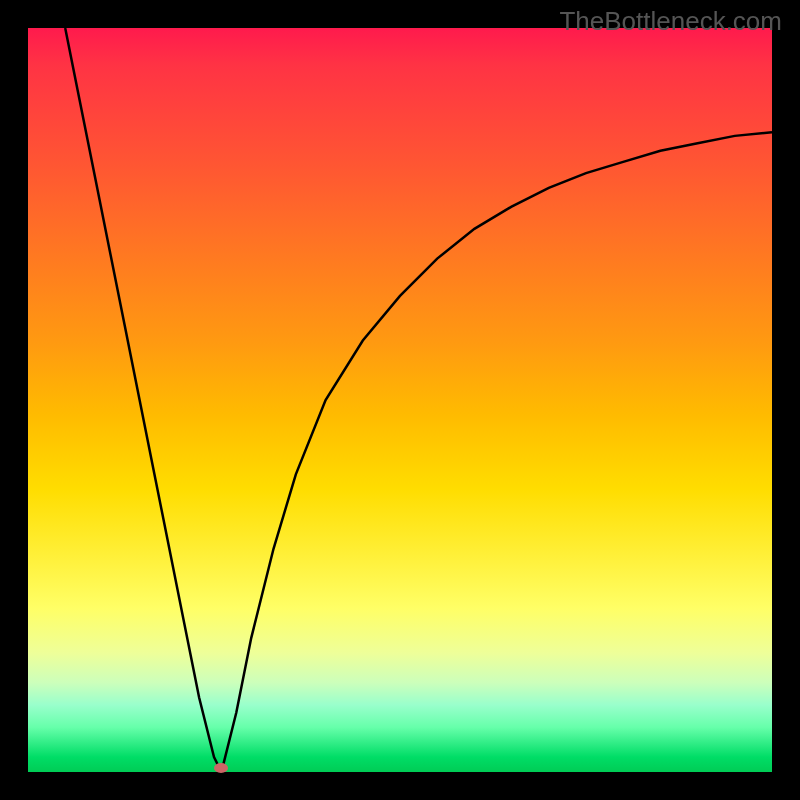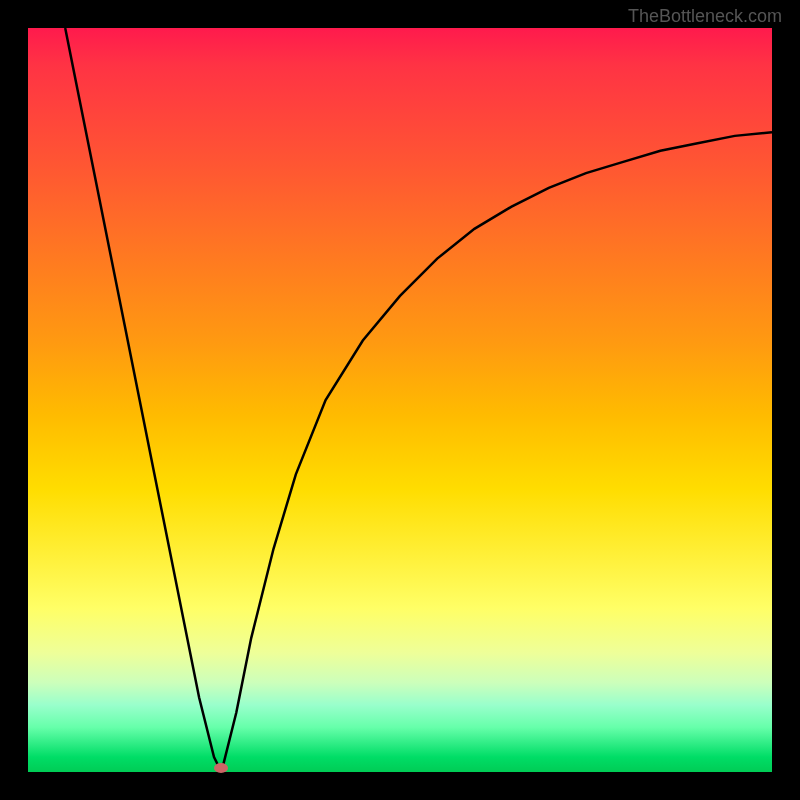--- a/index.html
+++ b/index.html
@@ -12,21 +12,21 @@
       height: 800px;
       background: #000;
       position: relative;
       font-family: Arial, sans-serif;
     }
     .watermark {
       position: absolute;
       top: 6px;
       right: 18px;
       color: #555;
-      font-size: 18px;
+      font-size: 26px;
       font-weight: 400;
       z-index: 10;
     }
     .plot-area {
       position: absolute;
       top: 28px;
       left: 28px;
       width: 744px;
       height: 744px;
       background: linear-gradient(to bottom,

